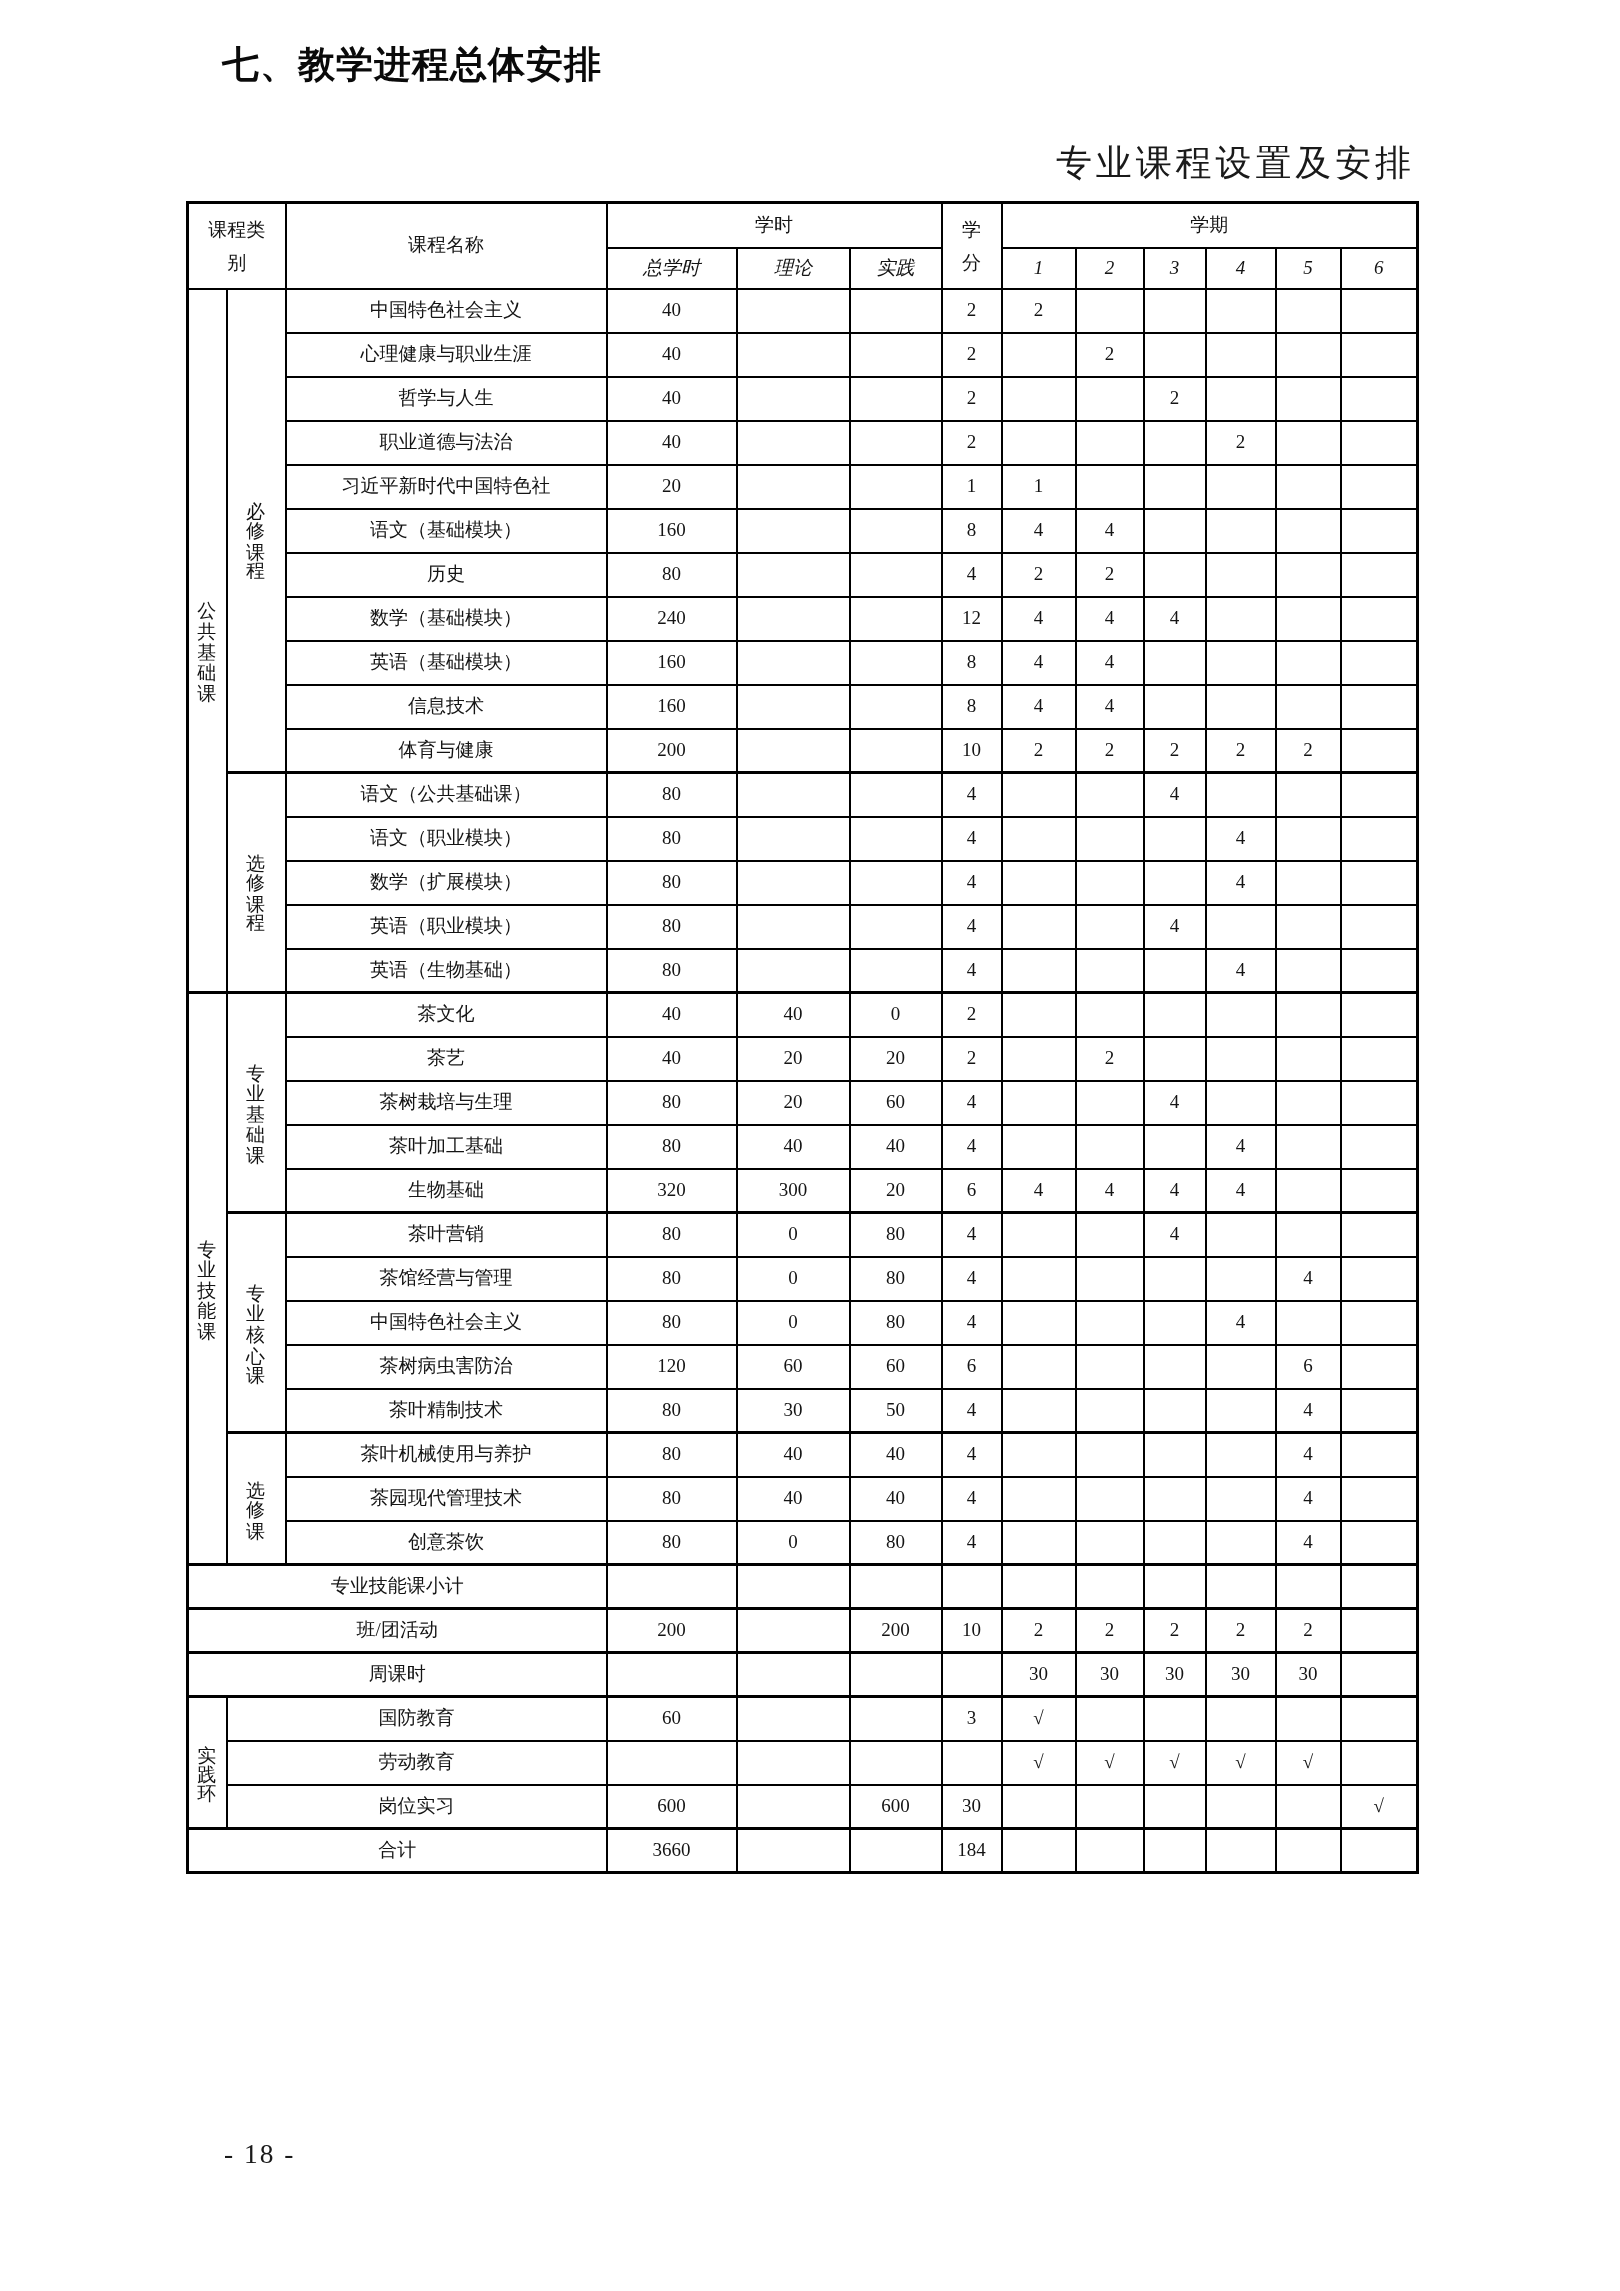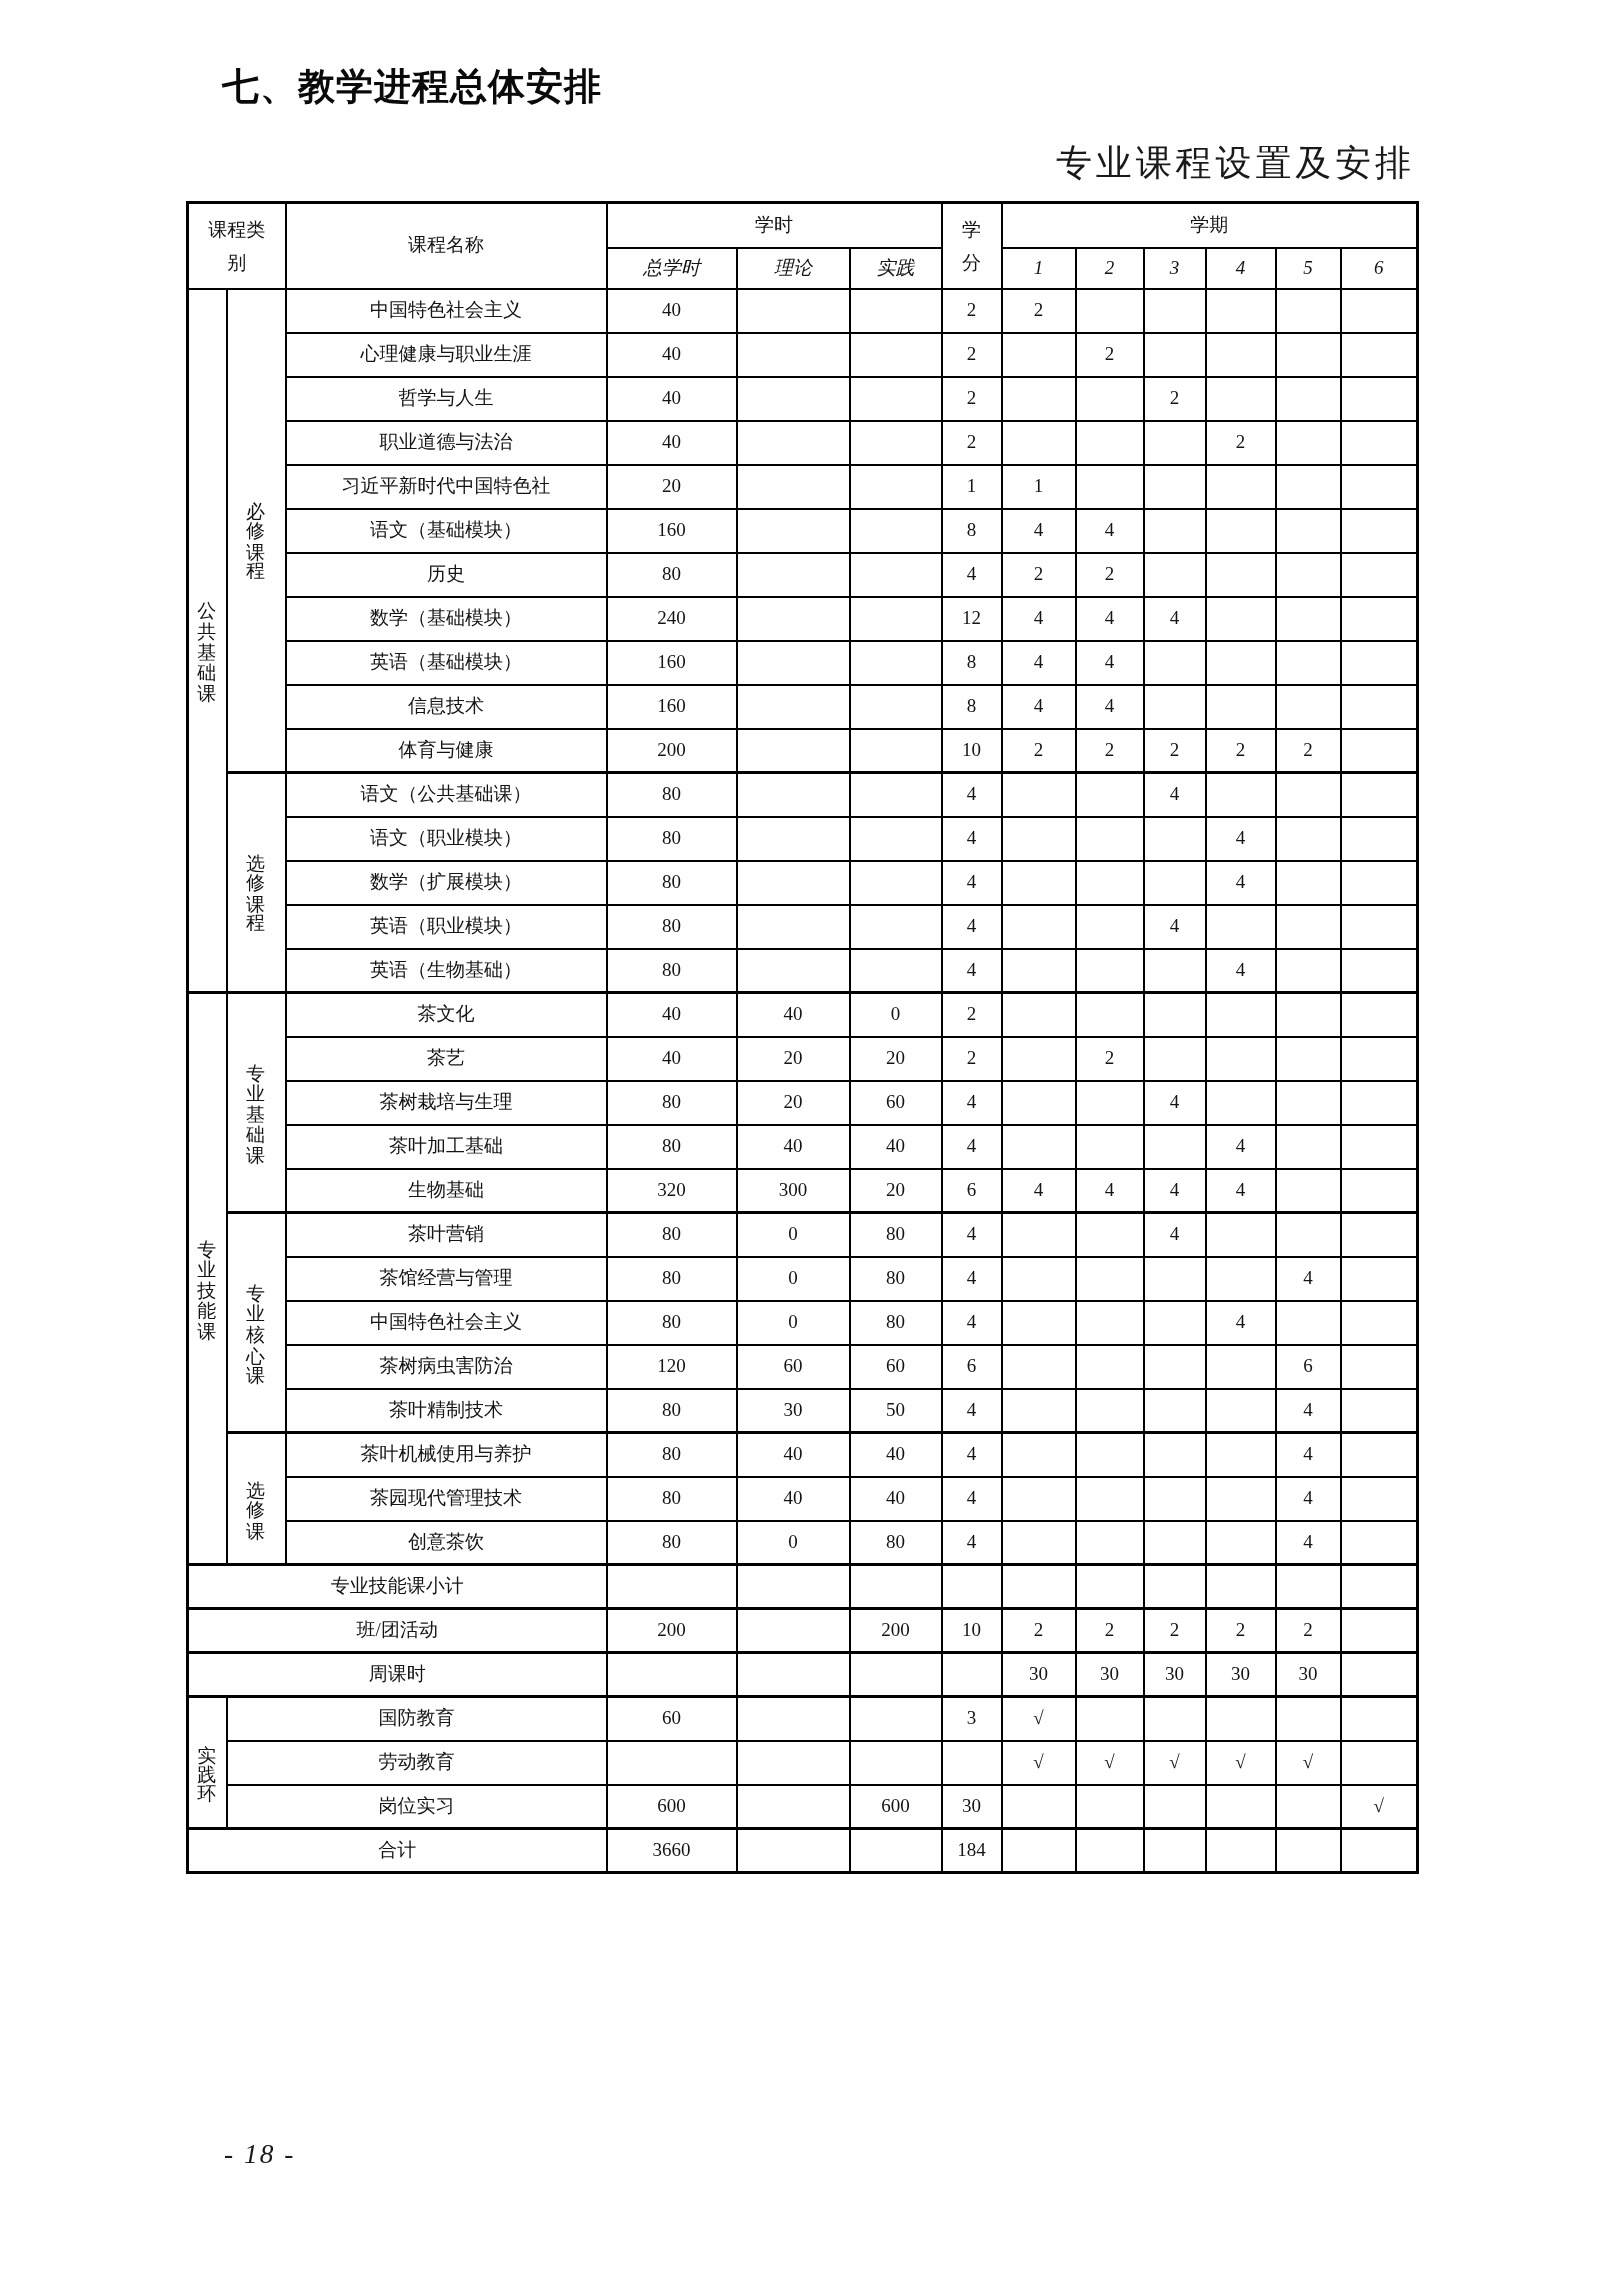--- a/index.html
+++ b/index.html
@@ -5,21 +5,21 @@
   html,body{margin:0;padding:0;background:#ffffff;}
   .page{
     position:relative;
     width:1620px;height:2292px;
     background:#ffffff;
     color:#141414;
     overflow:hidden;
     font-family:"Liberation Serif","DejaVu Serif",serif;
   }
   .doc-title{
-    position:absolute;left:222px;top:62px;
+    position:absolute;left:222px;top:40px;
     font-family:"Liberation Sans","DejaVu Sans",sans-serif;
     font-weight:bold;font-size:37px;letter-spacing:1px;
     color:#0a0a0a;
     text-align:right;
   }
   .table-title{
     position:absolute;left:186px;top:139px;width:1229px;
     text-align:right;
     font-size:36px;letter-spacing:3.9px;
     color:#1a1a1a;
@@ -48,21 +48,20 @@
     letter-spacing:20.6px;
     display:inline-block;
     line-height:1;
     white-space:nowrap;
   }
   td.vcell{white-space:normal;}
   .page-num{
     position:absolute;left:224px;top:2139px;
     font-size:27.4px;letter-spacing:2px;
     color:#1a1a1a;
-    font-style:italic;
   }
 </style>
 </head>
 <body>
 
 <div class="page">
 
   <div class="doc-title">七、教学进程总体安排</div>
 
   <div class="table-title">专业课程设置及安排</div>

